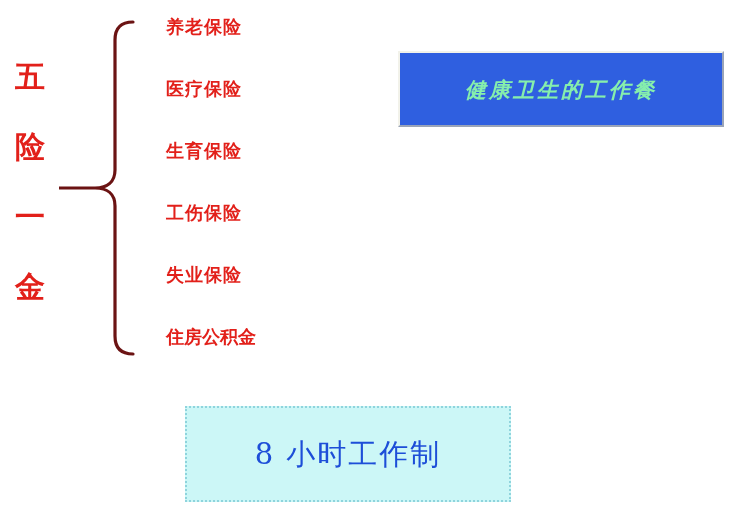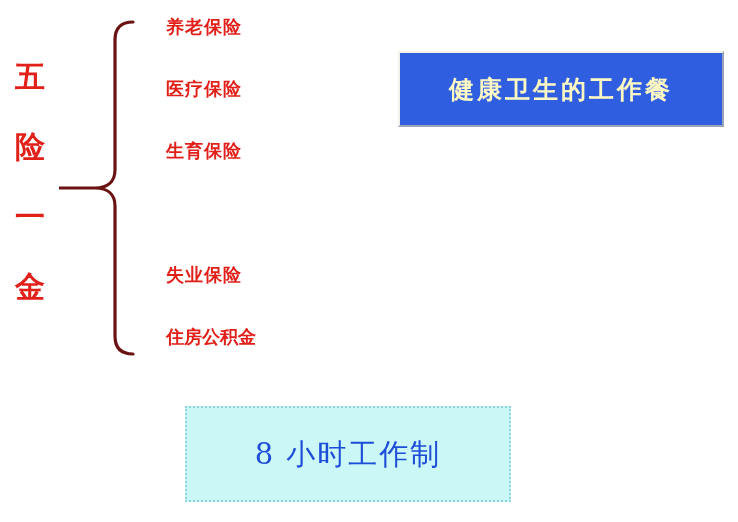--- a/index.html
+++ b/index.html
@@ -89,26 +89,27 @@
     border-left: 2px solid #f2f2ea;
     border-right: 2px solid #9aa4b8;
     border-bottom: 2px solid #9aa4b8;
     display: flex;
     align-items: center;
     justify-content: center;
     box-sizing: border-box;
   }
   .bluebox-text {
     font-family: "DejaVu Serif", "Liberation Serif", serif;
-    font-size: 25px;
+    font-size: 21px;
     font-weight: bold;
-    color: #fef9c3;
+    color: #86efac;
     letter-spacing: 3px;
     white-space: nowrap;
     line-height: 1;
+    font-style: italic;
   }
   #bluebox-1 {
     left: 398px;
     top: 51px;
     width: 326px;
     height: 76px;
   }
   #bluebox-2 {
     left: 398px;
     top: 245px;
@@ -163,20 +164,21 @@
                C 52 170, 60 176, 60 188
                L 60 318
                C 60 330, 66 336, 78 336" stroke="#6b1313" stroke-width="3.2" stroke-linecap="round" fill="none"></path>
     </svg>
   </div>
 
   <div class="items">
     <div class="item i0">养老保险</div>
     <div class="item i1">医疗保险</div>
     <div class="item i2">生育保险</div>
+    <div class="item i3">工伤保险</div>
     <div class="item i5">住房公积金</div>
     <div class="item i4">失业保险</div>
   </div>
 
   <div class="bluebox" id="bluebox-1">
     <span class="bluebox-text">健康卫生的工作餐</span>
   </div>
 
 
   <div id="cyanbox">

